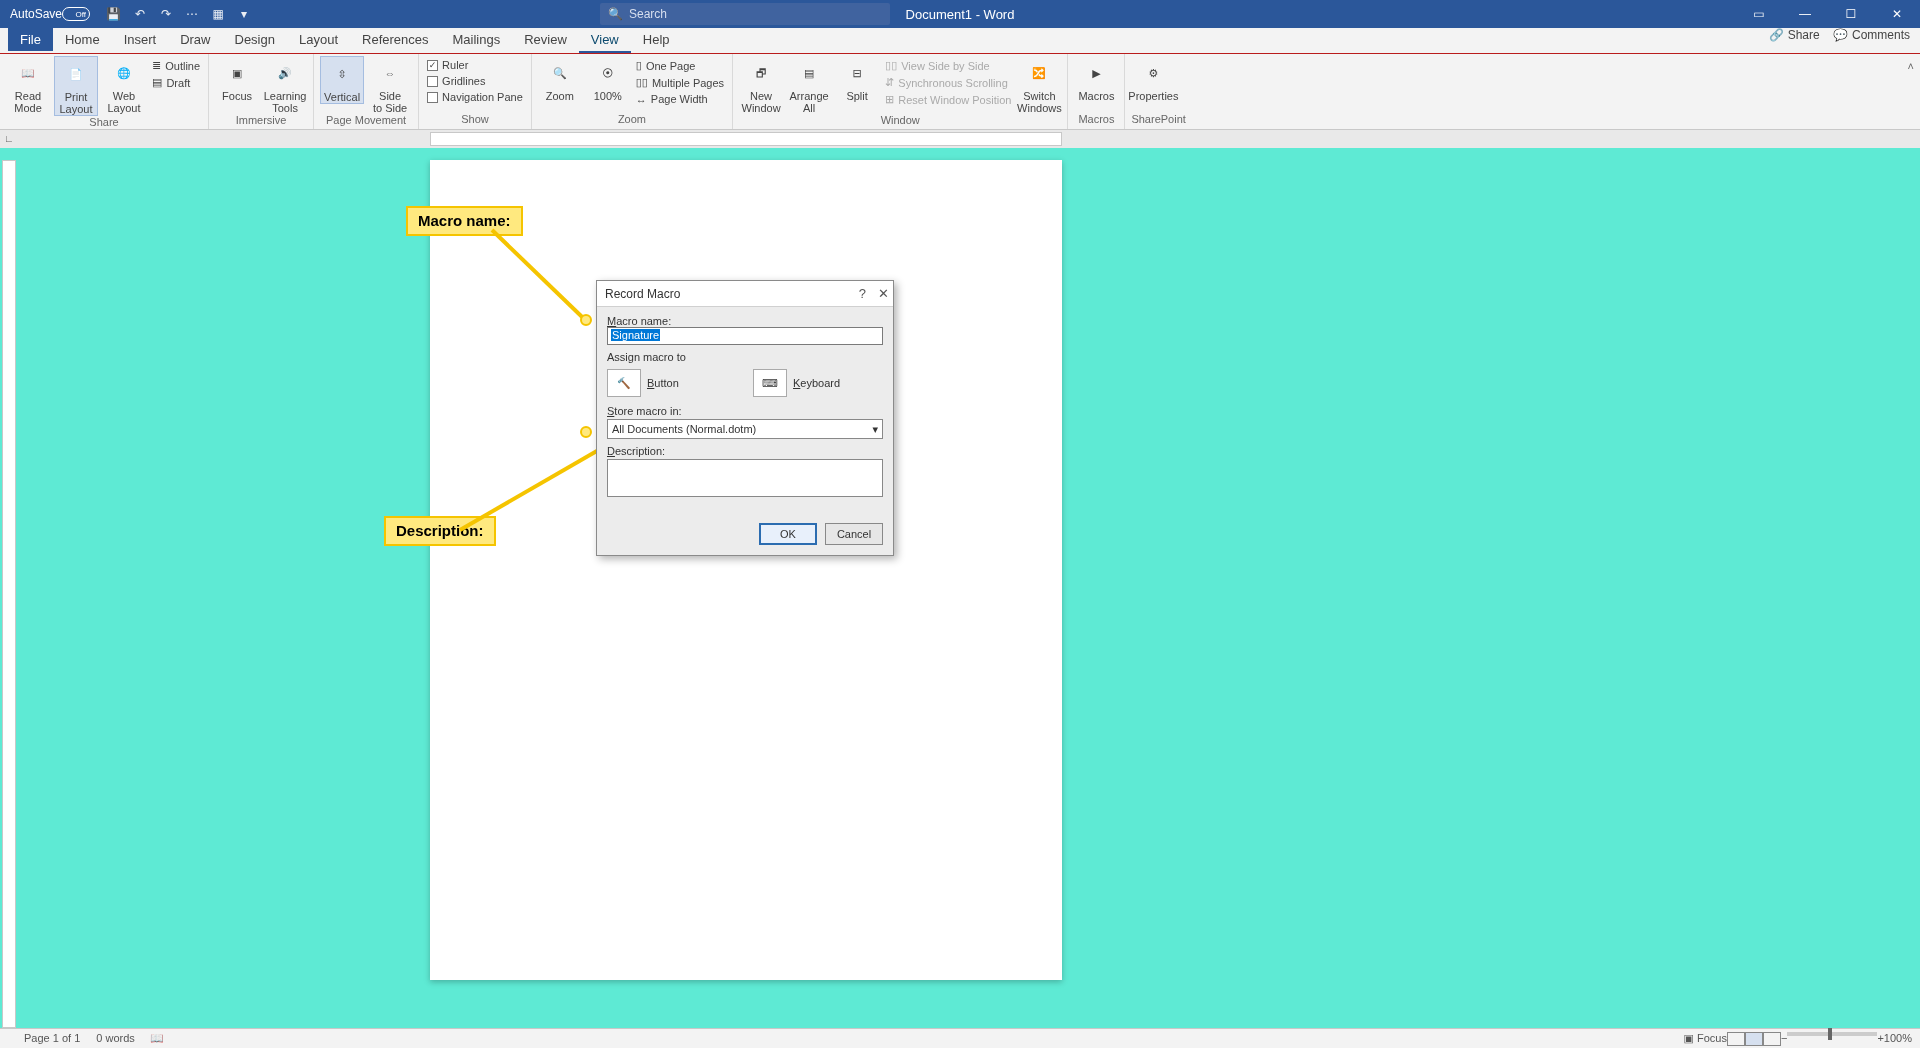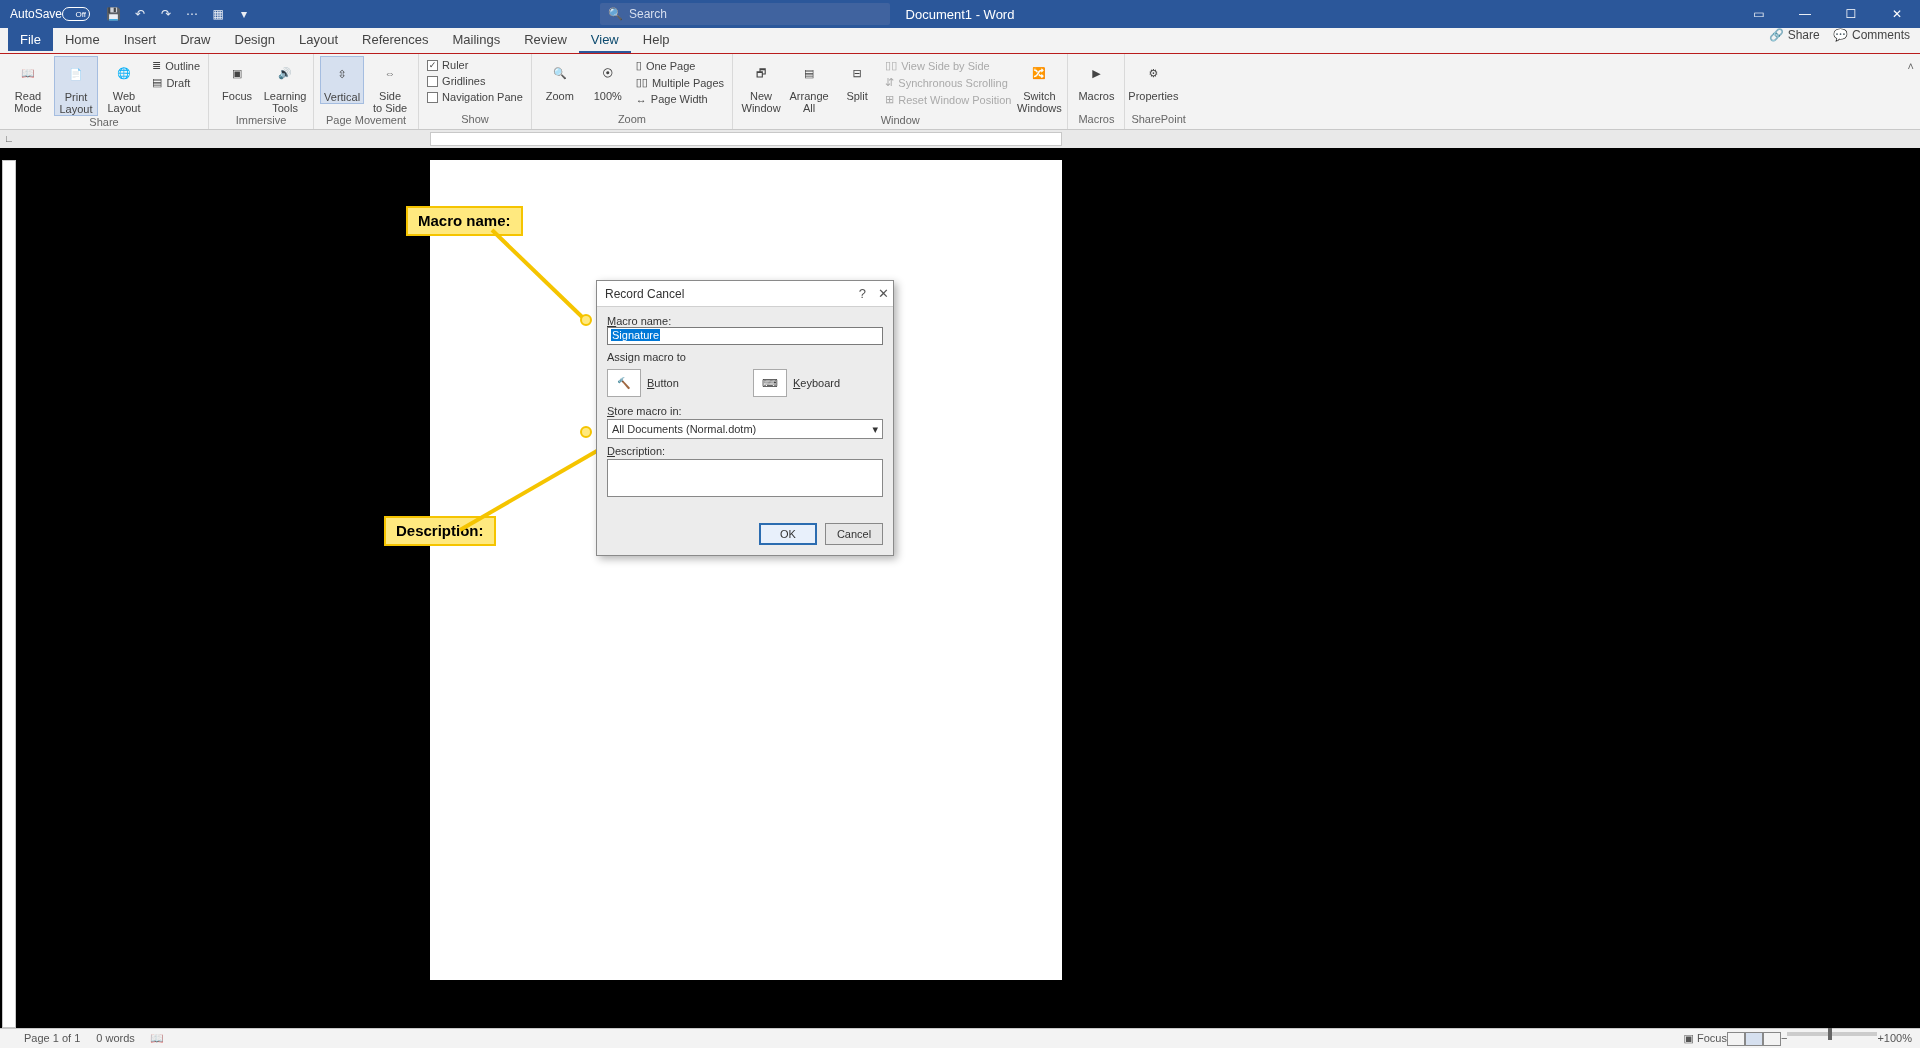--- a/index.html
+++ b/index.html
@@ -38,21 +38,21 @@
 .disabled { color: #aaa; }
 .collapse-arrow { position: absolute; right: 6px; top: 6px; font-size: 11px; color: #666; }
 
 
 .rulerbar { background: #e9e9e9; height: 18px; position: relative; }
 .corner-l { position: absolute; left: 4px; top: 3px; font-size: 10px; color: #666; }
 .hruler { position: absolute; left: 430px; top: 2px; width: 632px; height: 14px; background: #fff; border: 1px solid #c8c8c8; font-size: 9px; color: #666; overflow: hidden; }
 .hruler-inner { position: relative; height: 100%; }
 
 
-.docarea { position: absolute; top: 148px; left: 0; right: 0; bottom: 20px; background: #000000; }
+.docarea { position: absolute; top: 148px; left: 0; right: 0; bottom: 20px; background: #5eead4; }
 .vruler { position: absolute; left: 2px; top: 12px; width: 14px; bottom: 0; background: #fff; border: 1px solid #c8c8c8; }
 .page { position: absolute; left: 430px; top: 12px; width: 632px; height: 820px; background: #fff; box-shadow: 0 2px 6px rgba(0,0,0,0.25); }
 
 
 .callout { position: absolute; background: #ffe97f; border: 2px solid #f5c400; padding: 4px 10px; font-size: 15px; font-weight: 600; font-family: Calibri, Arial, sans-serif; }
 .callout-line { position: absolute; background: #f5c400; height: 4px; transform-origin: left center; }
 .callout-dot { position: absolute; width: 12px; height: 12px; background: #ffe97f; border: 2px solid #f5c400; border-radius: 50%; }
 
 
 .dialog { position: absolute; left: 596px; top: 280px; width: 298px; background: #ececec; border: 1px solid #8a8a8a; box-shadow: 3px 3px 8px rgba(0,0,0,0.3); font-size: 11px; color: #333; }
@@ -310,21 +310,21 @@
   <div class="callout-dot" style="left:580px; top:166px;"></div>
 
   <div class="callout" style="left:384px; top:368px;">
     <span>Description:</span>
   </div>
   <div class="callout-line" style="left:460px; top:380px; width:160px; transform: rotate(-30deg);"></div>
   <div class="callout-dot" style="left:580px; top:278px;"></div>
 
   <div class="dialog" style="top:132px;">
     <div class="dlg-title">
-      <span>Record Cancel</span>
+      <span>Record Macro</span>
       <div class="dlg-ctrls">
         <span>?</span>
         <span>✕</span>
       </div>
     </div>
     <div class="dlg-body">
       <div class="dlg-label"><u>M</u>acro name:</div>
       <div class="dlg-input"><span class="sel">Signature</span></div>
       <div class="dlg-label" style="margin-top:6px;">Assign macro to</div>
       <div class="assign-row">

